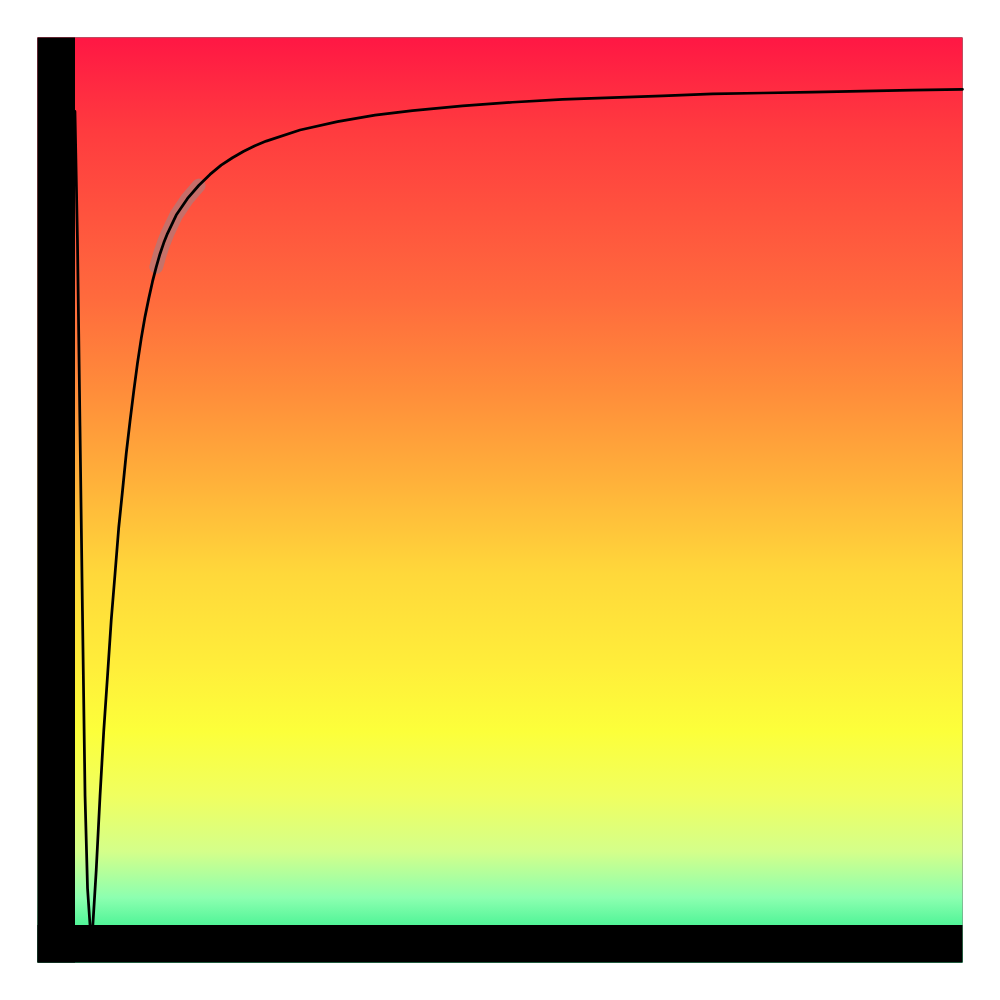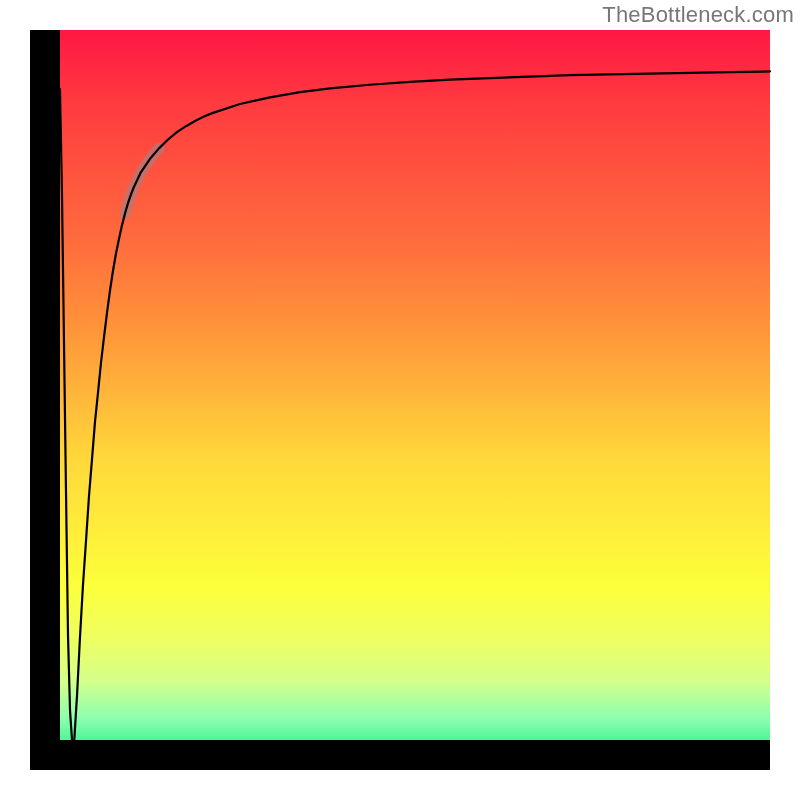--- a/index.html
+++ b/index.html
@@ -92,21 +92,20 @@
   .curve path.highlight {
     stroke: #b07a7a;
     stroke-opacity: 0.72;
     stroke-width: 11;
   }
 </style>
 </head>
 <body>
 
 <div class="container">
-  <div class="watermark">TheBottleneck.com</div>
 
   <div class="plot-frame">
     <div class="plot-inner"></div>
 
     <svg class="curve" viewBox="0 0 740 740" preserveAspectRatio="none">
       <path id="curve-highlight" class="highlight" d="M95.02 183.52 L97.98 173.16 L101.01 164.28 L103.97 156.88 L111.00 142.08 L120.03 128.76 L128.98 118.40"></path>
       <path id="curve-main" d="M29.97 59.20 L31.97 162.80 L33.97 310.80 L35.96 458.80 L38.04 606.80 L40.03 680.80 L42.03 710.40 L44.03 714.10 L46.99 666.00 L50.02 606.80 L52.98 555.00 L56.02 510.60 L58.98 466.20 L62.01 429.20 L64.97 392.20 L68.01 362.60 L70.97 333.00 L74.00 307.10 L77.03 282.68 L79.99 260.48 L83.03 240.50 L85.99 223.48 L89.02 208.68 L91.98 195.36 L95.02 183.52 L97.98 173.16 L101.01 164.28 L103.97 156.88 L111.00 142.08 L120.03 128.76 L128.98 118.40 L138.01 109.52 L146.96 102.12 L155.99 96.20 L165.02 91.02 L173.97 86.58 L183.00 82.88 L210.01 74.00 L239.98 67.34 L270.03 62.16 L300.00 58.46 L340.03 54.76 L379.99 51.80 L420.02 49.58 L459.98 48.10 L500.02 46.62 L539.98 45.14 L580.01 44.40 L619.97 43.66 L660.01 42.92 L699.97 42.18 L740.00 41.44"></path>
     </svg>
 
     <div class="axis-left"></div>

